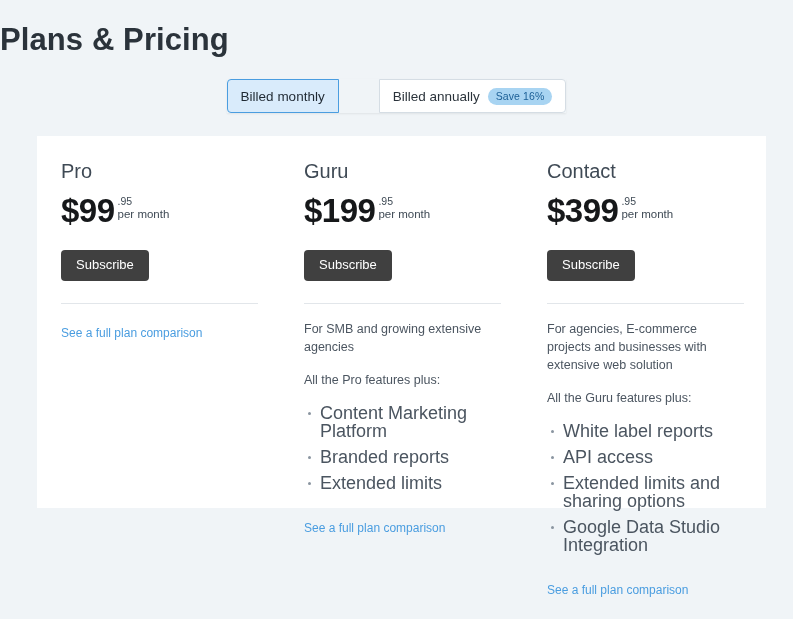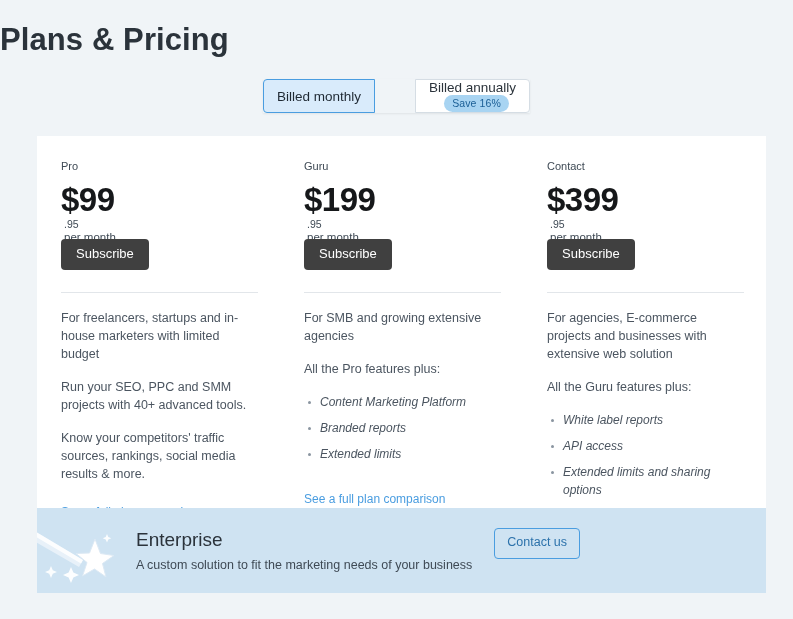--- a/index.html
+++ b/index.html
@@ -57,21 +57,20 @@
     cursor: pointer;
     box-sizing: border-box;
     white-space: nowrap;
   }
   .toggle-opt.first {
     border-radius: 4px 0 0 4px;
     border-right: none;
   }
   .toggle-opt.last {
     border-radius: 0 4px 4px 0;
-    flex-direction: column;
   }
   .toggle-opt.active {
     background: #d9ebfb;
     border: 1px solid #4a9de0;
     color: #1f2933;
   }
   .save-badge {
     display: inline-flex;
     align-items: center;
     margin-left: 8px;
@@ -96,32 +95,31 @@
     padding: 22px 0 0 0;
     height: 372px;
   }
   .plan-col {
     width: 243px;
     box-sizing: border-box;
     padding: 0 22px 0 24px;
     position: relative;
   }
   .plan-name {
-    font-size: 11px;
+    font-size: 20px;
     color: #3f4a55;
     margin: 0;
     padding-top: 2px;
     font-weight: normal;
   }
   .price-row {
     display: flex;
     align-items: flex-start;
     margin-top: 11px;
     height: 40px;
-    flex-direction: column;
   }
   .price-main {
     font-size: 33px;
     font-weight: bold;
     color: #16181a;
     line-height: 34px;
     letter-spacing: -0.5px;
   }
   .price-side {
     margin-left: 3px;
@@ -172,26 +170,25 @@
     margin-bottom: 0;
   }
   .feature-list {
     margin: 0;
     padding: 0 0 0 14px;
     list-style: none;
     max-width: 200px;
   }
   .feature-list li {
     position: relative;
-    font-size: 12px;
+    font-size: 18px;
     line-height: 18px;
     color: #4b5560;
     margin-bottom: 8px;
     padding-left: 2px;
-    font-style: italic;
   }
   .feature-list li:before {
     content: "";
     position: absolute;
     left: -10px;
     top: 8px;
     width: 3px;
     height: 3px;
     border-radius: 50%;
     background: #8a95a0;
@@ -286,25 +283,20 @@
       <h2 class="plan-name">Pro</h2>
       <div class="price-row">
         <span class="price-main">$99</span>
         <span class="price-side">
           <span class="price-cents">.95</span>
           <span class="price-period">per month</span>
         </span>
       </div>
       <button class="subscribe-btn">Subscribe</button>
       <div class="col-divider"></div>
-      <div class="plan-body">
-        <p class="plan-para">For freelancers, startups and in-house marketers with limited budget</p>
-        <p class="plan-para">Run your SEO, PPC and SMM projects with 40+ advanced tools.</p>
-        <p class="plan-para">Know your competitors' traffic sources, rankings, social media results &amp; more.</p>
-      </div>
       <a class="compare-link link-pro">See a full plan comparison</a>
     </div>
 
     <div class="plan-col">
       <h2 class="plan-name">Guru</h2>
       <div class="price-row">
         <span class="price-main">$199</span>
         <span class="price-side">
           <span class="price-cents">.95</span>
           <span class="price-period">per month</span>
@@ -343,32 +335,14 @@
           <li>API access</li>
           <li>Extended limits and sharing options</li>
           <li>Google Data Studio Integration</li>
         </ul>
       </div>
       <a class="compare-link link-biz">See a full plan comparison</a>
     </div>
 
   </div>
 
-  <div class="enterprise-banner">
-    <svg class="wand-icon" viewBox="0 0 96 78">
-
-      <path d="M-4 16 L46 46 L42 53 L-8 24 Z" fill="#e8f1f9"></path>
-      <path d="M-4 16 L46 46 L44 49.5 L-6 20 Z" fill="#ffffff" opacity="0.85"></path>
-
-      <path d="M58 25 L63.5 39.5 L77 41.5 L65.5 49.5 L69 63 L57.5 55 L45.5 62 L50 48.5 L39 39.5 L52.5 39 Z" fill="#ffffff" stroke="#dce9f4" stroke-width="1"></path>
-
-      <path d="M34 53 L36.4 58.6 L42 61 L36.4 63.4 L34 69 L31.6 63.4 L26 61 L31.6 58.6 Z" fill="#ffffff" opacity="0.95"></path>
-      <path d="M14 52 L15.8 56.2 L20 58 L15.8 59.8 L14 64 L12.2 59.8 L8 58 L12.2 56.2 Z" fill="#ffffff" opacity="0.9"></path>
-      <path d="M70 20 L71.3 23 L74.3 24.3 L71.3 25.6 L70 28.6 L68.7 25.6 L65.7 24.3 L68.7 23 Z" fill="#ffffff" opacity="0.9"></path>
-    </svg>
-    <div class="ent-text">
-      <h2 class="ent-title">Enterprise</h2>
-      <p class="ent-sub">A custom solution to fit the marketing needs of your business</p>
-    </div>
-    <button class="contact-btn">Contact us</button>
-  </div>
 
 </div>
 
 </body></html>

